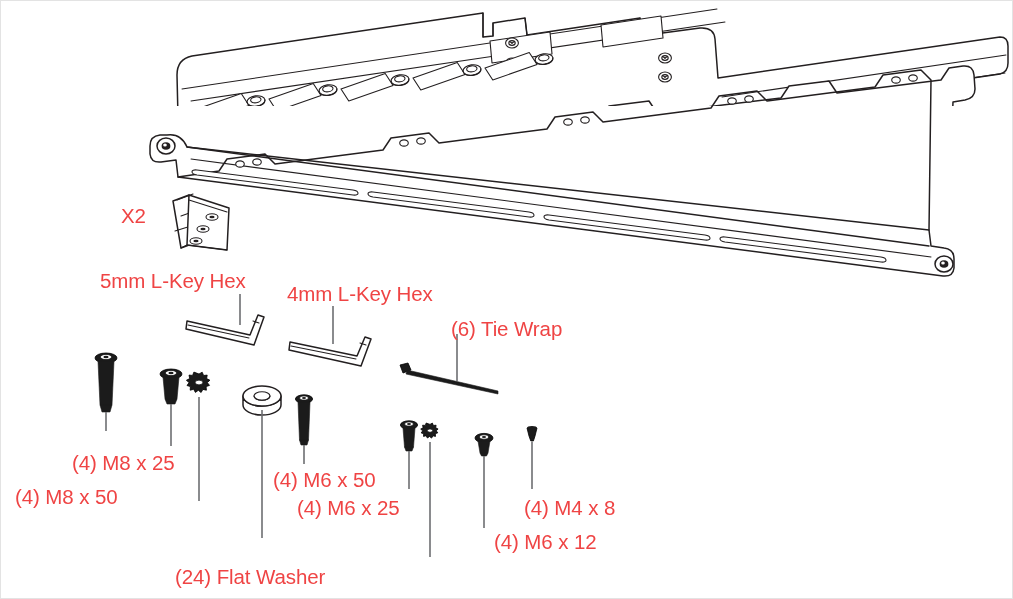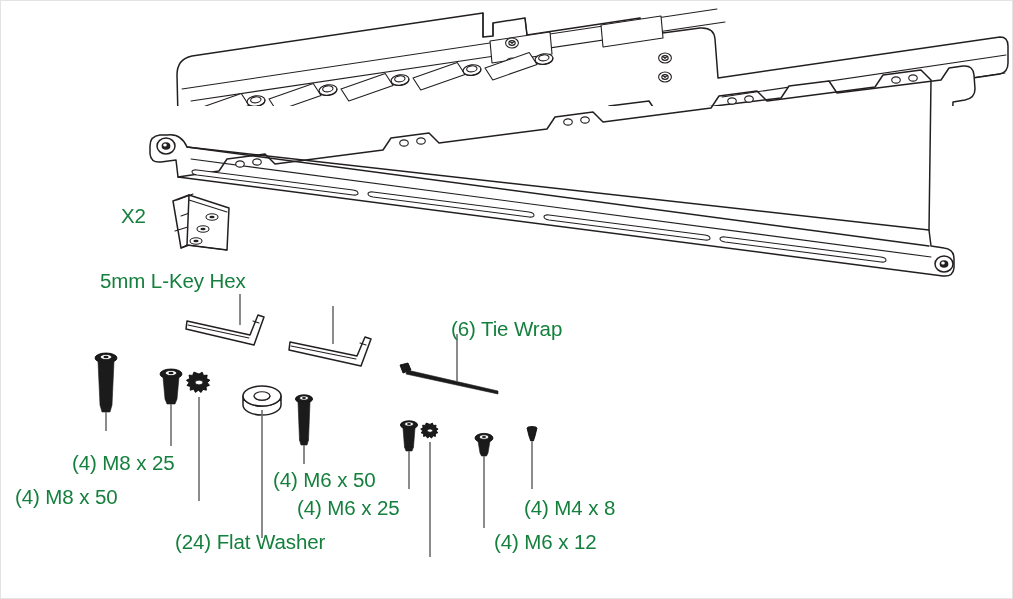--- a/index.html
+++ b/index.html
@@ -19,21 +19,21 @@
   }
   #art {
     position: absolute;
     left: 0;
     top: 0;
     width: 1013px;
     height: 599px;
   }
   .lbl {
     position: absolute;
-    color: #15803d;
+    color: #ef4444;
     font-family: "Liberation Sans", sans-serif;
     font-size: 20.5px;
     line-height: 1;
     white-space: nowrap;
     letter-spacing: -0.1px;
   }
 </style>
 </head>
 <body>
 
@@ -569,29 +569,30 @@
       <ellipse cx="531" cy="427" rx="5" ry="2" fill="#1b1b1b"></ellipse>
     </g>
     <line class="lead" x1="531" y1="441" x2="531" y2="488"></line>
 
   </svg>
 
   <div class="lbl" style="left:120px; top:205px;">X2</div>
 
   <div class="lbl" style="left:99px; top:270px;">5mm L-Key Hex</div>
 
+  <div class="lbl" style="left:286px; top:283px;">4mm L-Key Hex</div>
 
   <div class="lbl" style="left:450px; top:310px;margin-top:8px;">(6) Tie Wrap</div>
 
   <div class="lbl" style="left:14px; top:438px;margin-top:48px;">(4) M8 x 50</div>
 
   <div class="lbl" style="left:71px; top:452px;text-align:right;">(4) M8 x 25</div>
 
 
-  <div class="lbl" style="left:174px; top:531px;text-align:center;">(24) Flat Washer</div>
+  <div class="lbl" style="left:174px; top:566px;text-align:center;">(24) Flat Washer</div>
 
   <div class="lbl" style="left:272px; top:469px;">(4) M6 x 50</div>
 
   <div class="lbl" style="left:296px; top:497px;">(4) M6 x 25</div>
 
 
   <div class="lbl" style="left:468px; top:531px;margin-left:25px;">(4) M6 x 12</div>
 
   <div class="lbl" style="left:523px; top:497px;">(4) M4 x 8</div>
 

